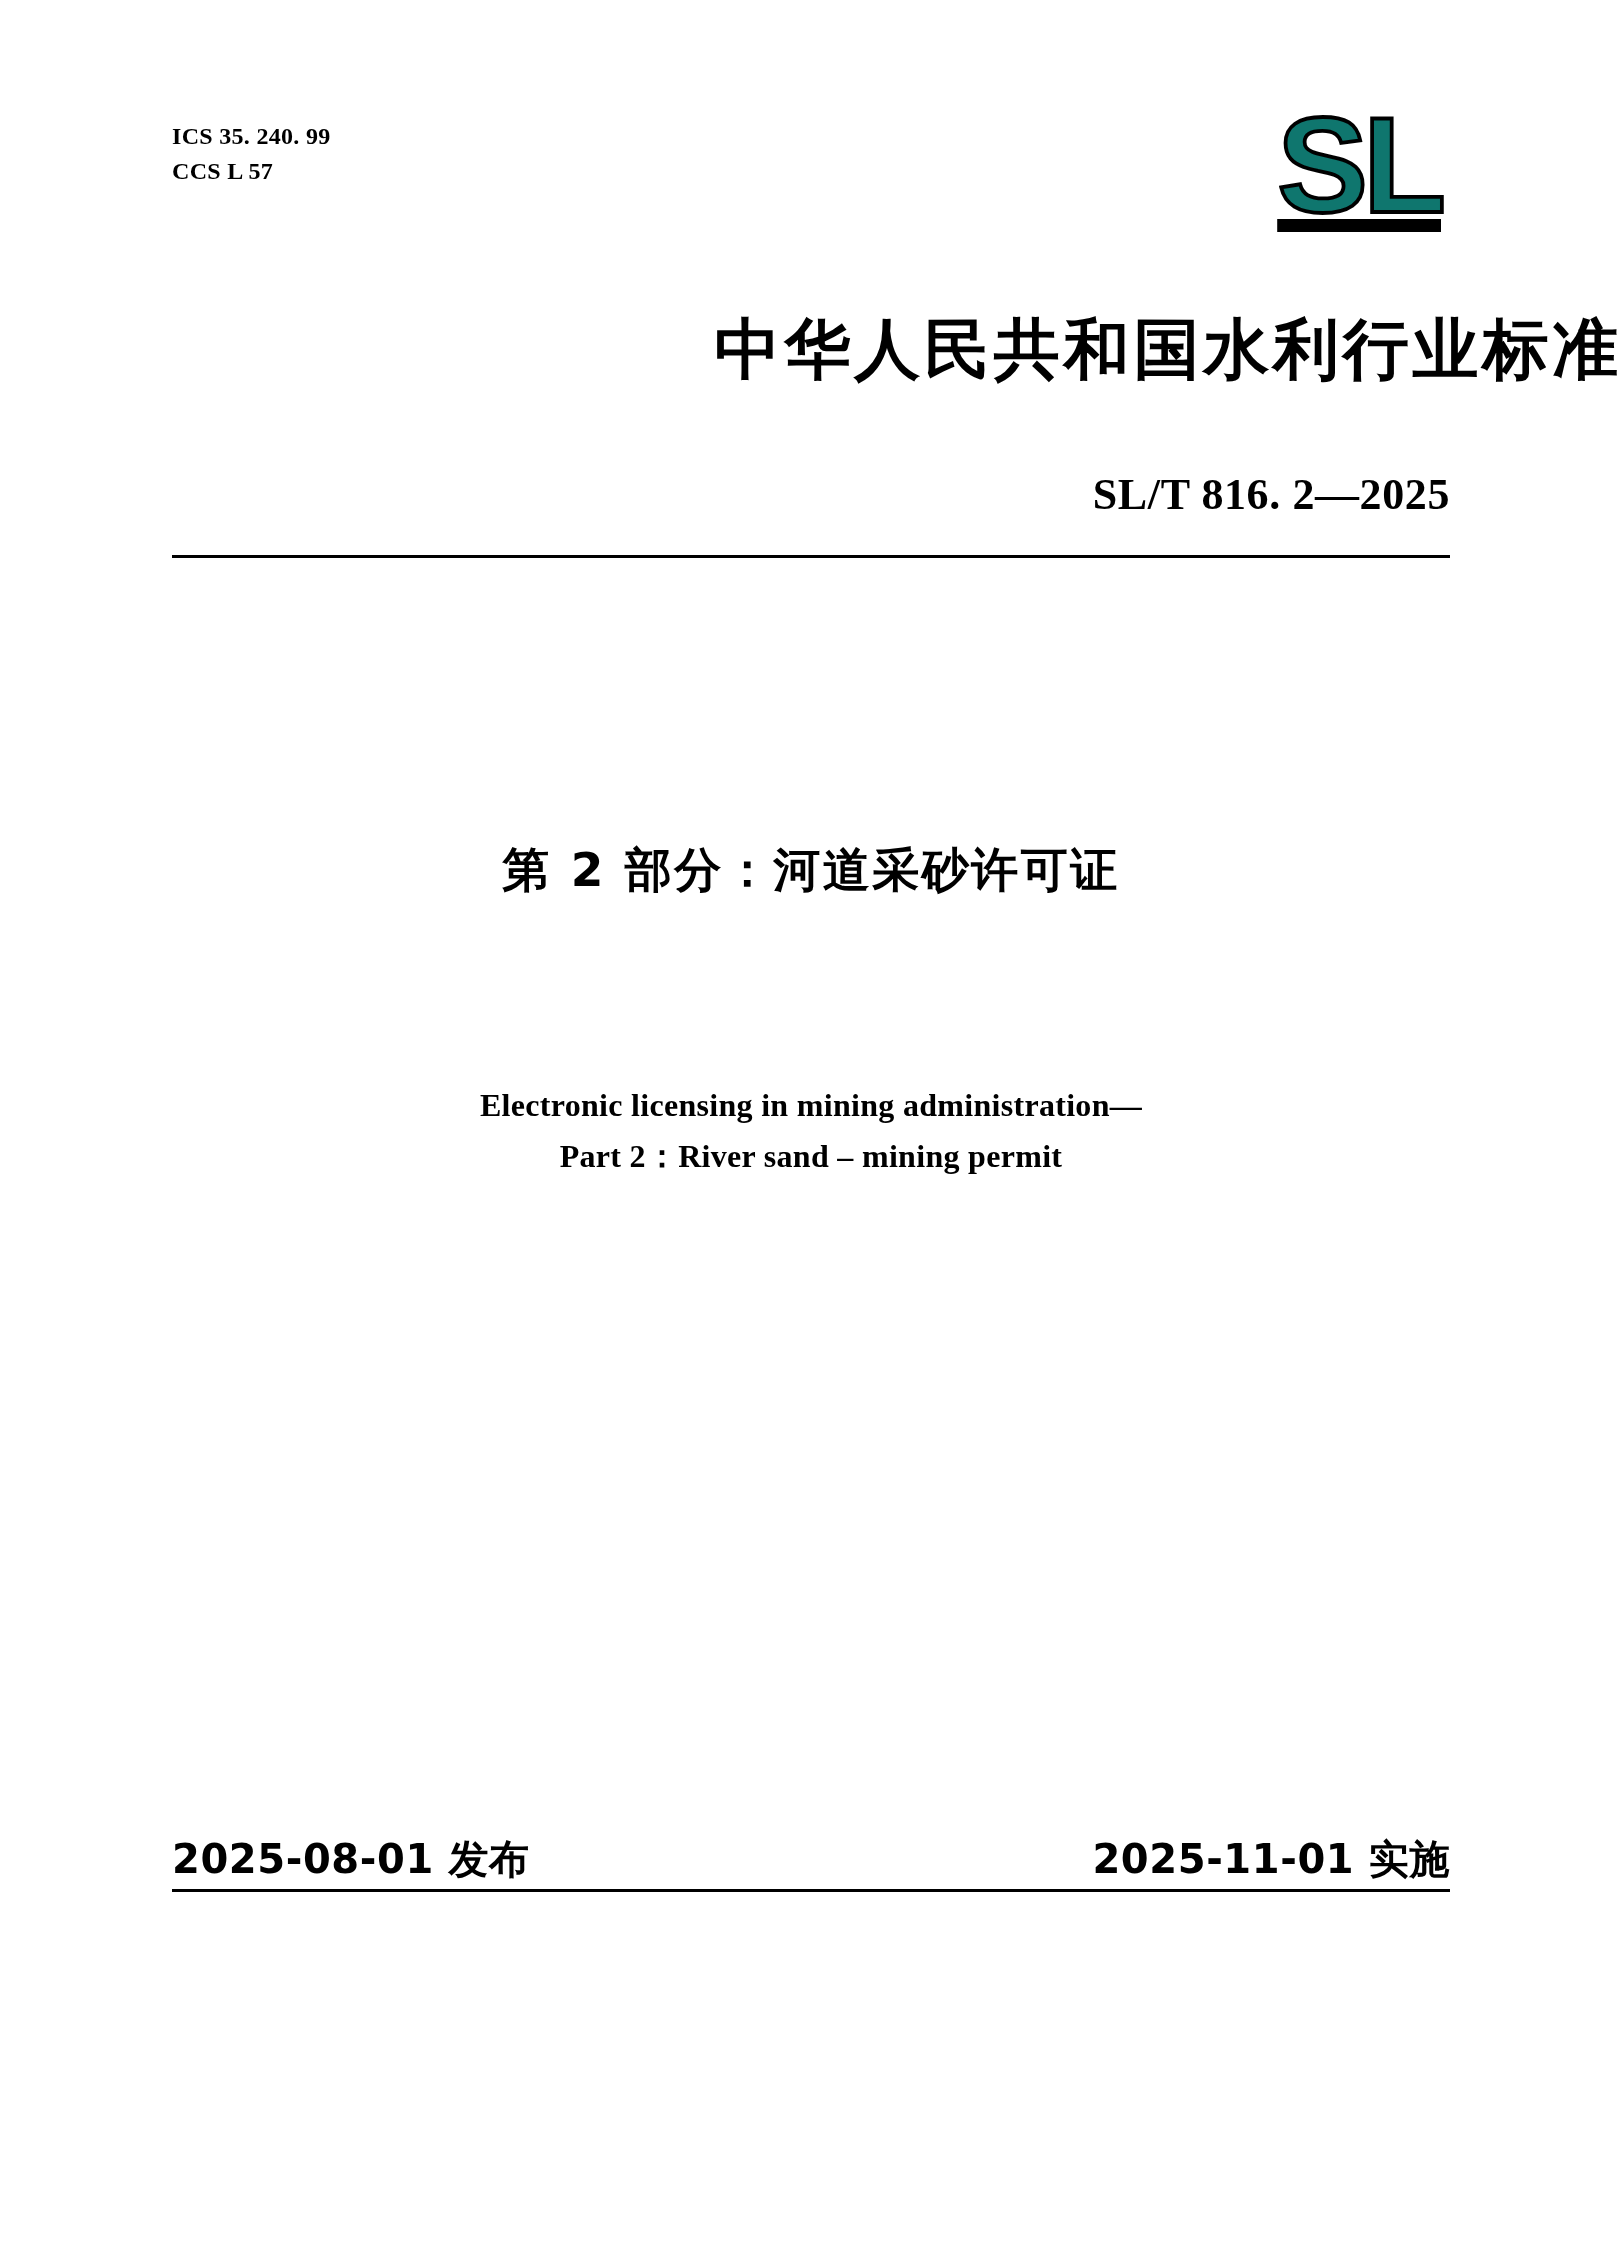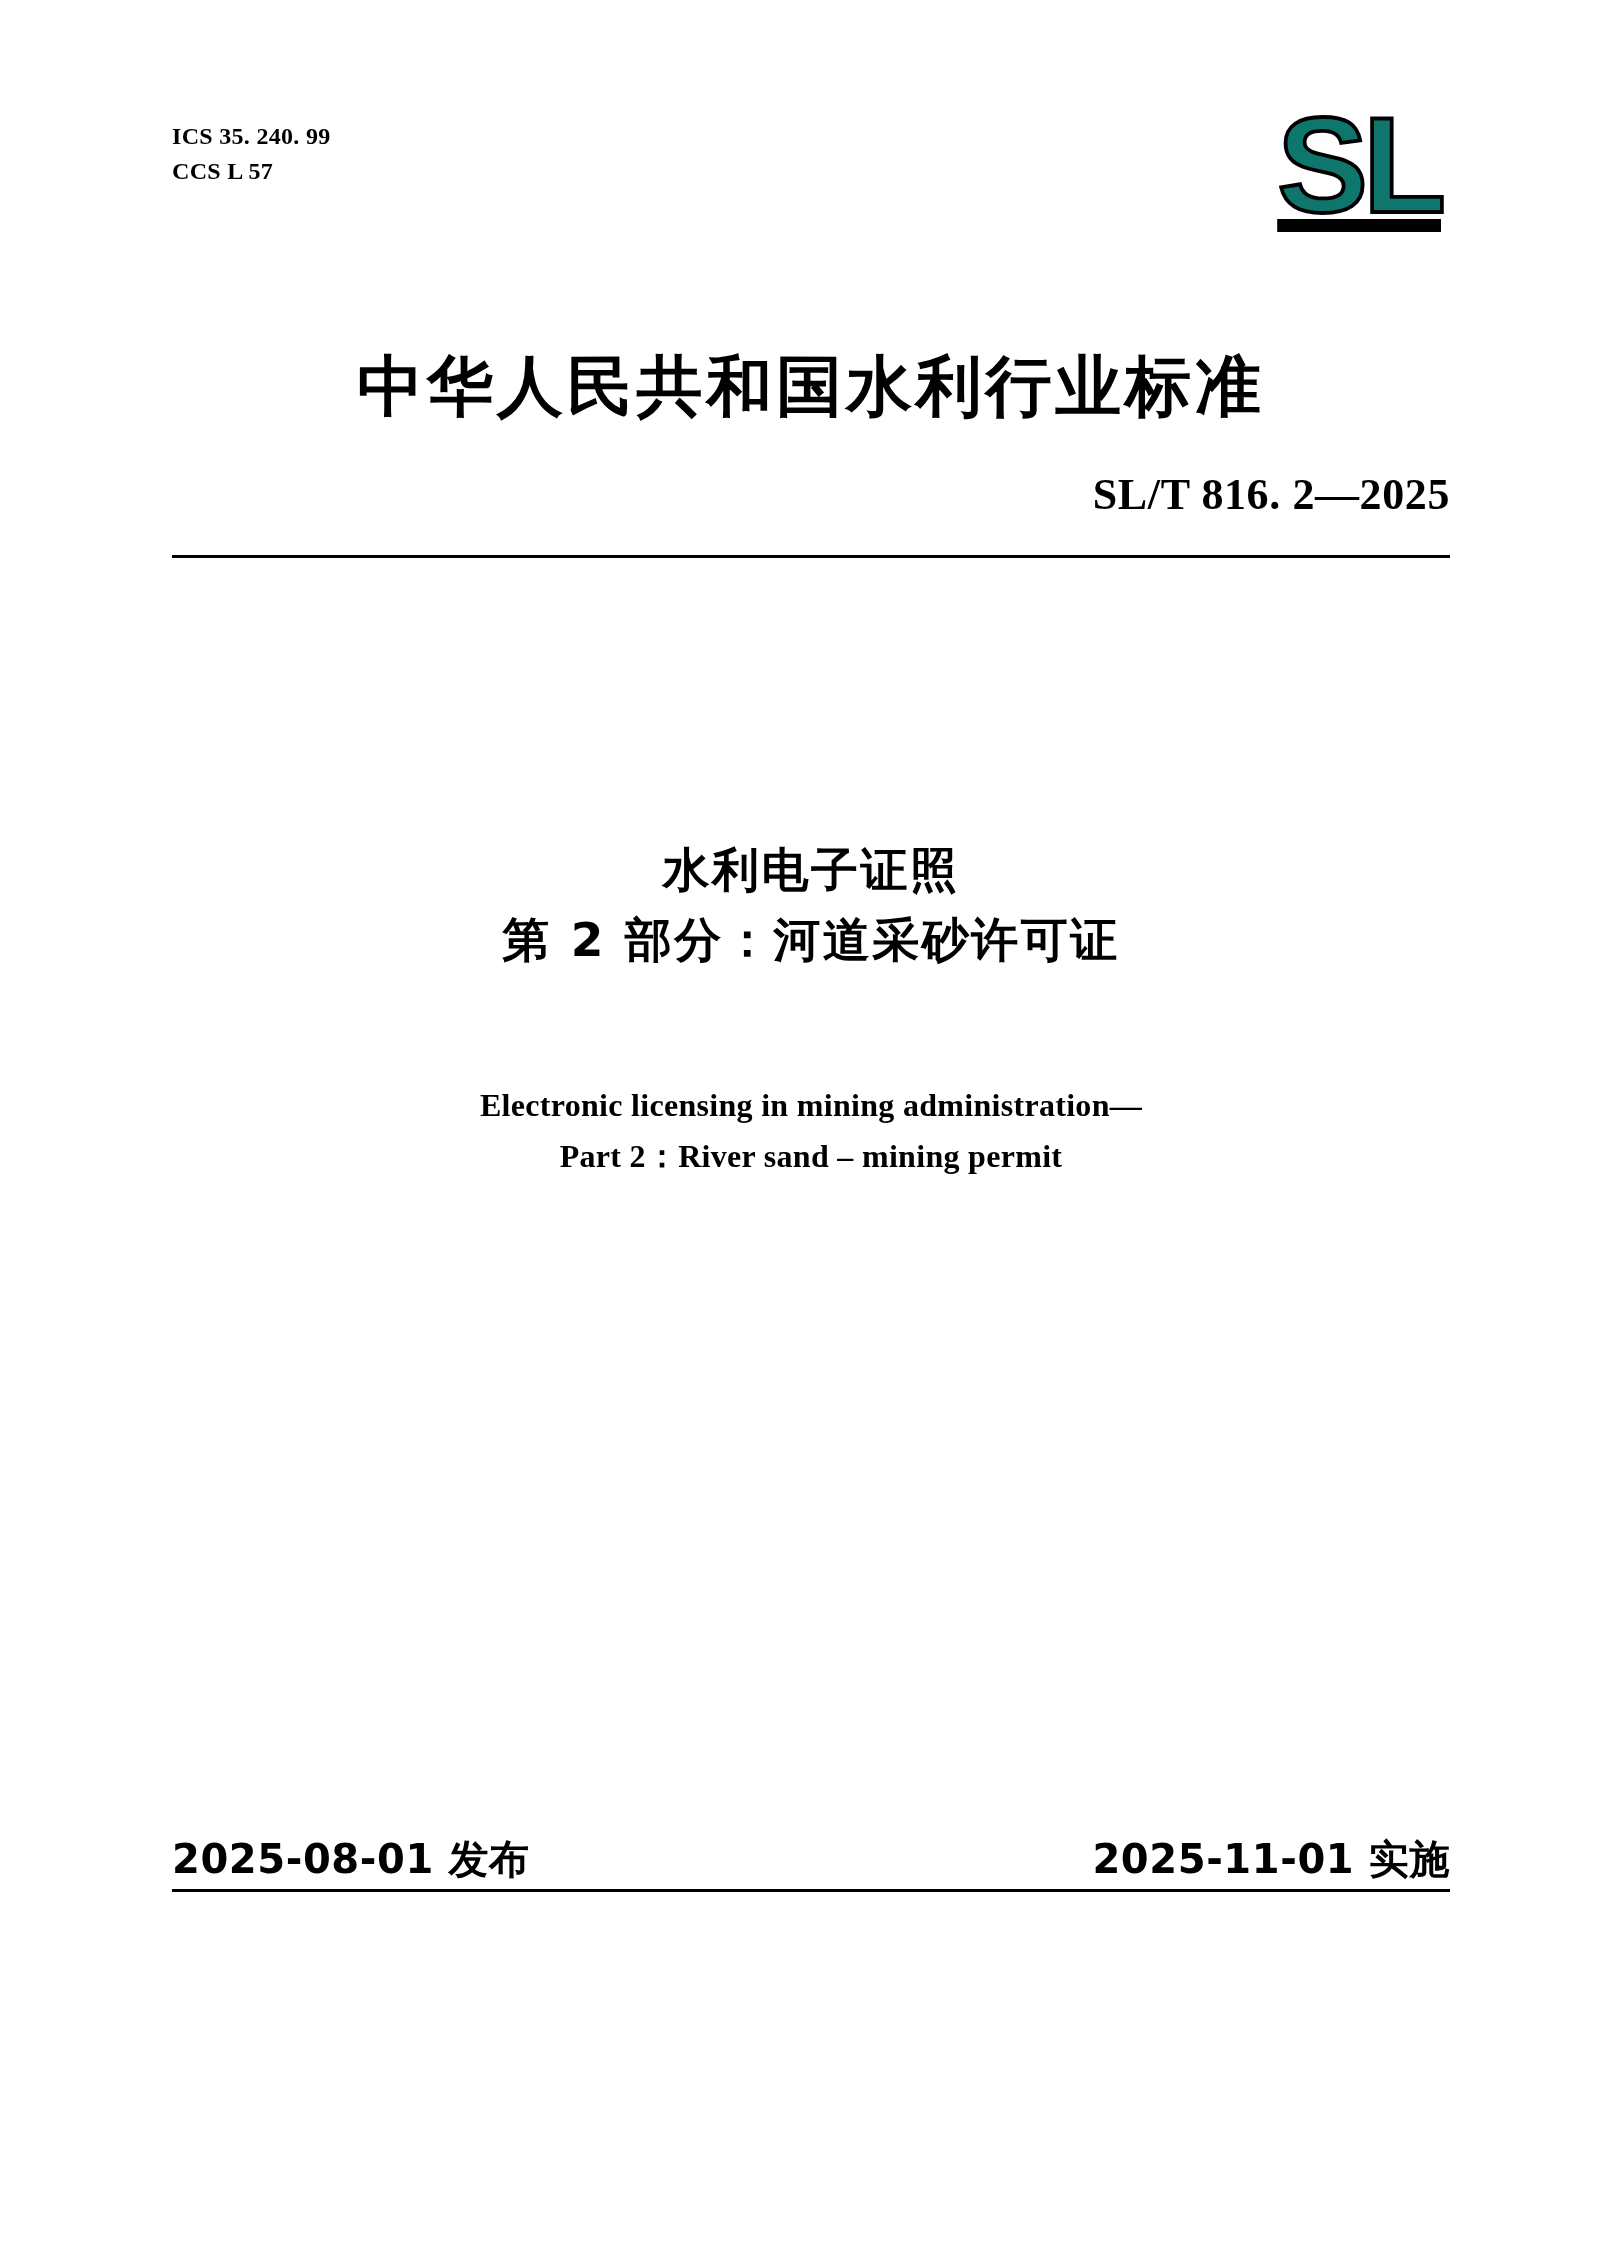--- a/index.html
+++ b/index.html
@@ -54,27 +54,26 @@
     -webkit-text-stroke: 3.8px #000;
     color: #0f766e;
     text-decoration: underline;
   }
 
   .main-title {
     position: absolute;
     left: 0;
     right: 0;
     top: 305px;
-    text-align: center;
+    text-align: right;
     font-family: "DejaVu Sans", "Liberation Sans", sans-serif;
     font-weight: bold;
     font-size: 66px;
     letter-spacing: 3.8px;
     white-space: nowrap;
-    margin-top: 37px;
   }
 
   .std-number {
     position: absolute;
     right: 172px;
     top: 469px;
     font-family: "Liberation Serif", "DejaVu Serif", serif;
     font-weight: bold;
     font-size: 44px;
     letter-spacing: 0.6px;
@@ -186,21 +185,20 @@
 
   <div class="sl-logo">SL</div>
 
   <div class="main-title">中华人民共和国水利行业标准</div>
 
   <div class="std-number">SL/T 816. 2—2025</div>
 
   <div class="rule-top"></div>
 
   <div class="doc-title">
-    <div class="cn1">水利电子证照</div>
     <div class="cn2">第 2 部分：河道采砂许可证</div>
   </div>
 
   <div class="doc-title-en">
     <div class="en-line">Electronic licensing in mining administration—</div>
     <div class="en-line">Part 2：River sand – mining permit</div>
   </div>
 
   <div class="dates">
     <div class="date-item">2025-08-01 发布</div>

